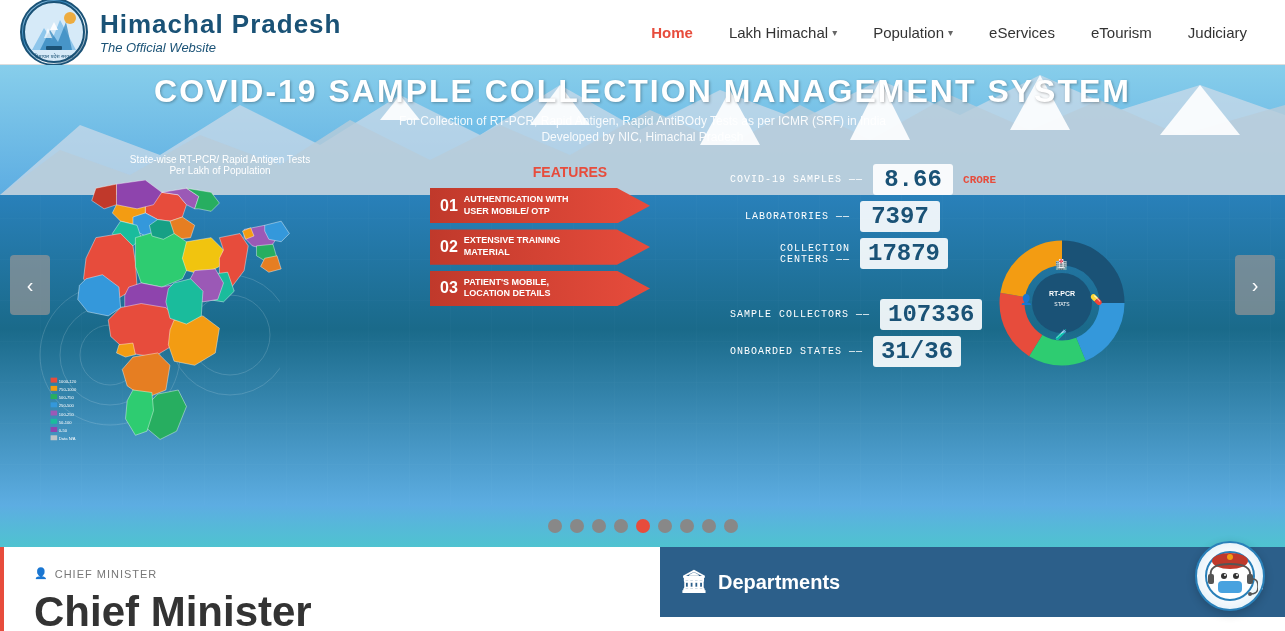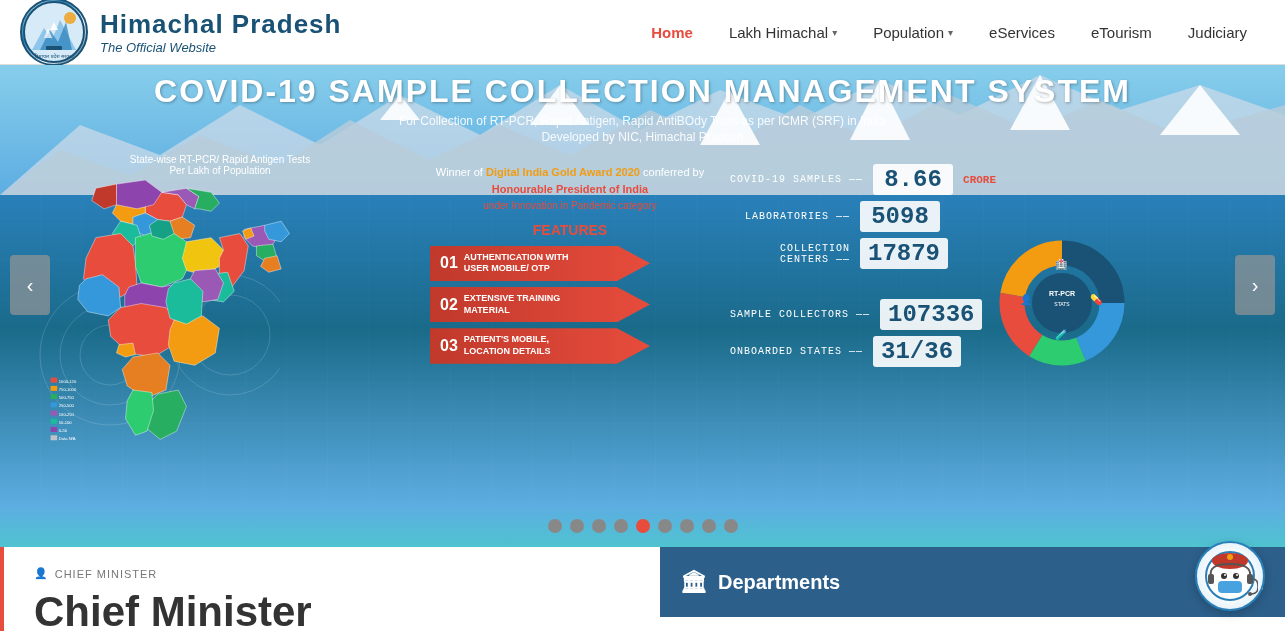--- a/index.html
+++ b/index.html
@@ -492,27 +492,20 @@
           <rect x="5" y="290" width="8" height="6" fill="#1abc9c"></rect>
           <text x="15" y="296" font-size="5" fill="#fff">50-100</text>
           <rect x="5" y="300" width="8" height="6" fill="#8e44ad"></rect>
           <text x="15" y="306" font-size="5" fill="#fff">0-50</text>
           <rect x="5" y="310" width="8" height="6" fill="#bdc3c7"></rect>
           <text x="15" y="316" font-size="5" fill="#fff">Data N/A</text>
         </svg>
       </div>
 
       <div class="features-area">
-        <div class="award-text">
-          <span>Winner of</span>
-          <strong><span class="gold">Digital India Gold Award 2020</span></strong>
-          <span>conferred by</span><br>
-          <span class="red" style="font-weight:bold;">Honourable President of India</span><br>
-          <span style="color:#e74c3c;font-size:10px;">under Innovation in Pandemic category</span>
-        </div>
         <div class="features-title">FEATURES</div>
         <div class="feature-item">
           <div class="feature-arrow">
             <span class="feature-num">01</span>
             <span class="feature-text">AUTHENTICATION WITH<br>USER MOBILE/ OTP</span>
           </div>
         </div>
         <div class="feature-item">
           <div class="feature-arrow" style="background:linear-gradient(90deg,#c0392b,#e74c3c);">
             <span class="feature-num">02</span>
@@ -532,21 +525,21 @@
         <div class="stat-row">
           <span class="stat-label">COVID-19 SAMPLES ——</span>
           <span class="stat-value">
             <span>8.66</span>
           </span>
           <span style="font-size:11px;color:#e74c3c;font-weight:bold;">CRORE</span>
         </div>
 
         <div class="stat-row">
           <span class="stat-label">LABORATORIES ——</span>
-          <span class="stat-value">5098</span>
+          <span class="stat-value">7397</span>
         </div>
 
         <div style="display:flex;gap:15px;margin-top:5px;">
           <div>
 
             <div class="stat-row">
               <span class="stat-label" style="text-align:right;">COLLECTION<br>CENTERS ——</span>
               <span class="stat-value">17879</span>
             </div>
 

